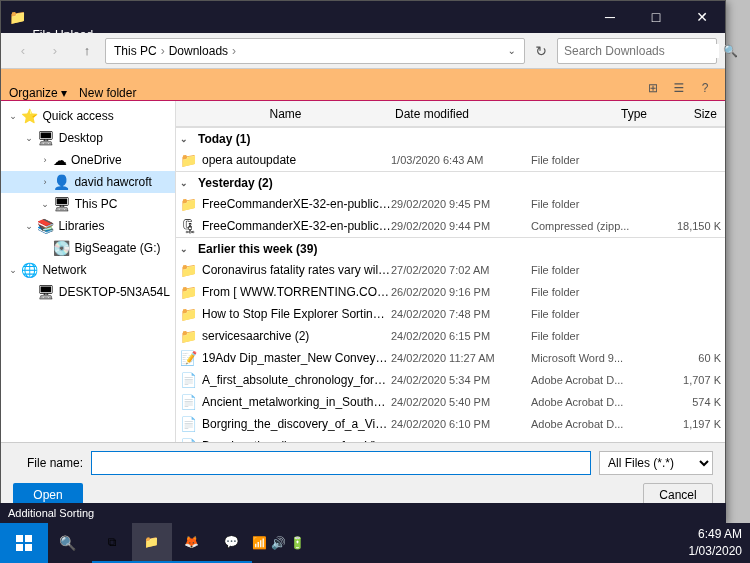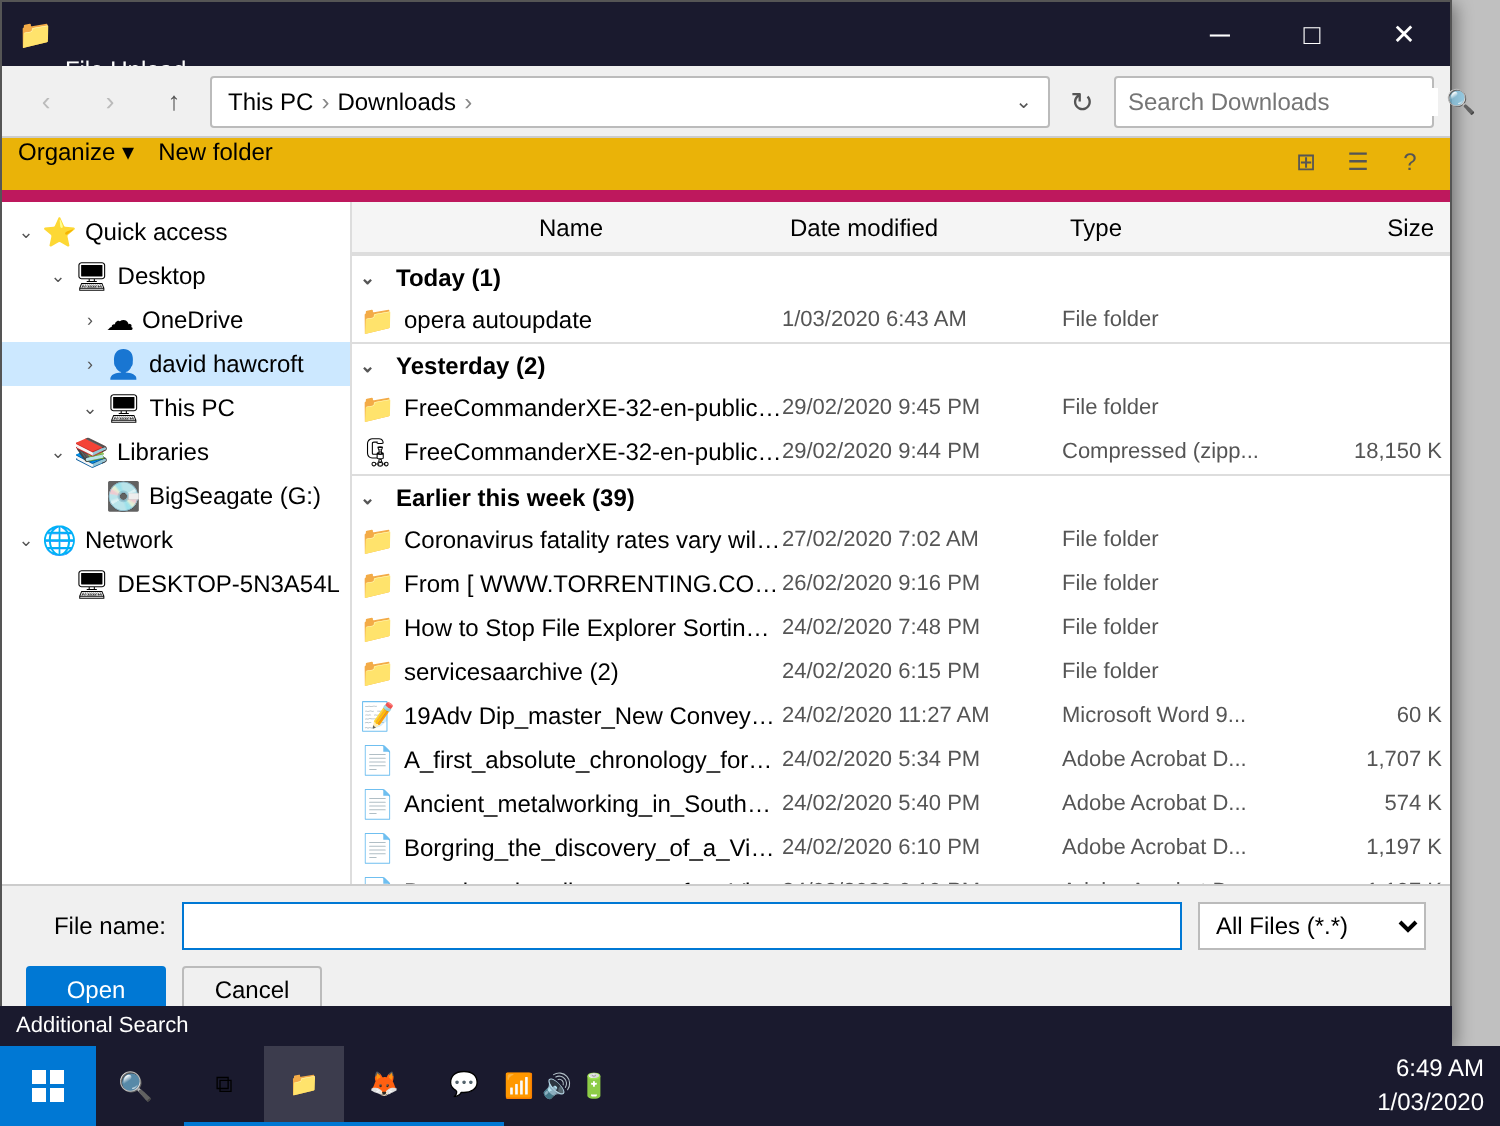--- a/index.html
+++ b/index.html
@@ -53,22 +53,22 @@
     .refresh-btn { width: 24px; height: 24px; display: flex; align-items: center; justify-content: center; border: none; background: transparent; cursor: pointer; color: #555; font-size: 14px; }
     .search-box {
       width: 160px; height: 26px; border: 1px solid #bbb; border-radius: 2px;
       display: flex; align-items: center; padding: 0 6px; gap: 4px; background: white;
     }
     .search-box input { border: none; outline: none; font-size: 12px; flex: 1; }
     .search-icon { color: #888; font-size: 12px; }
 
     
     .organize-bar {
-      height: 32px; background: #eab308; border-bottom: 6px solid #be185d;
-      display: flex; align-items: flex-start; padding: 0 8px; gap: 12px; flex-shrink: 0;
+      height: 32px; background: #fdba74; border-bottom: 1px solid #be185d;
+      display: flex; align-items: flex-end; padding: 0 8px; gap: 12px; flex-shrink: 0;
     }
     .organize-btn { background: transparent; border: none; cursor: pointer; font-size: 12px; color: #000; display: flex; align-items: center; gap: 2px; }
     .view-icons { display: flex; align-items: center; margin-left: auto; gap: 2px; }
     .view-btn { width: 24px; height: 24px; display: flex; align-items: center; justify-content: center; border: none; background: transparent; cursor: pointer; color: #555; font-size: 12px; border-radius: 2px; }
 
     
     .content-area { display: flex; flex: 1; overflow: hidden; }
 
     
     .sidebar {
@@ -94,21 +94,21 @@
     .file-list::-webkit-scrollbar-thumb { background: #c0c0c0; }
 
     
     .col-headers {
       display: flex; align-items: center; height: 26px; background: #f5f5f5;
       border-bottom: 1px solid #ddd; padding: 0 4px; position: sticky; top: 0; z-index: 10;
     }
     .col-header { font-size: 12px; color: #000; padding: 0 4px; cursor: pointer; user-select: none; }
     .col-name { flex: 1; text-align: center; }
     .col-date { width: 140px; }
-    .col-type { width: 120px; }
+    .col-type { width: 120px; text-align: right; }
     .col-size { width: 70px; text-align: right; }
 
     
     .file-row {
       display: flex; align-items: center; height: 22px; padding: 0 4px;
       cursor: pointer; font-size: 12px;
     }
     .file-icon { width: 18px; margin-right: 4px; font-size: 14px; flex-shrink: 0; }
     .file-name { flex: 1; overflow: hidden; text-overflow: ellipsis; white-space: nowrap; }
     .file-date { width: 140px; font-size: 11px; color: #555; }
@@ -131,21 +131,21 @@
     .filename-row { display: flex; align-items: center; gap: 8px; }
     .filename-label { font-size: 12px; width: 70px; text-align: right; flex-shrink: 0; }
     .filename-input {
       flex: 1; height: 24px; border: 1px solid #0078d4; outline: none;
       font-size: 12px; padding: 0 4px;
     }
     .filetype-select {
       width: 114px; height: 24px; font-size: 12px; border: 1px solid #bbb;
       background: white; padding: 0 4px;
     }
-    .button-row { display: flex; justify-content: flex-start; gap: 8px; }
+    .button-row { display: flex; justify-content: space-between; gap: 8px; }
     .btn-open {
       width: 70px; height: 24px; background: #0078d4; color: white;
       border: none; font-size: 12px; cursor: pointer; border-radius: 2px;
     }
     .btn-cancel {
       width: 70px; height: 24px; background: #f0f0f0; color: #000000;
       border: 1px solid #bbb; font-size: 12px; cursor: pointer; border-radius: 2px;
     }
 
     
@@ -374,21 +374,21 @@
     </div>
     <div class="button-row">
       <button class="btn-open">Open</button>
       <button class="btn-cancel">Cancel</button>
     </div>
   </div>
 
 </div>
 
 <div class="additional-options">
-  <span>Additional Search</span>
+  <span>Additional Sorting</span>
 </div>
 
 <div class="taskbar">
   <div class="taskbar-start">
     <svg viewBox="0 0 18 18">
       <rect x="1" y="1" width="7" height="7" fill="white"></rect>
       <rect x="10" y="1" width="7" height="7" fill="white"></rect>
       <rect x="1" y="10" width="7" height="7" fill="white"></rect>
       <rect x="10" y="10" width="7" height="7" fill="white"></rect>
     </svg>

